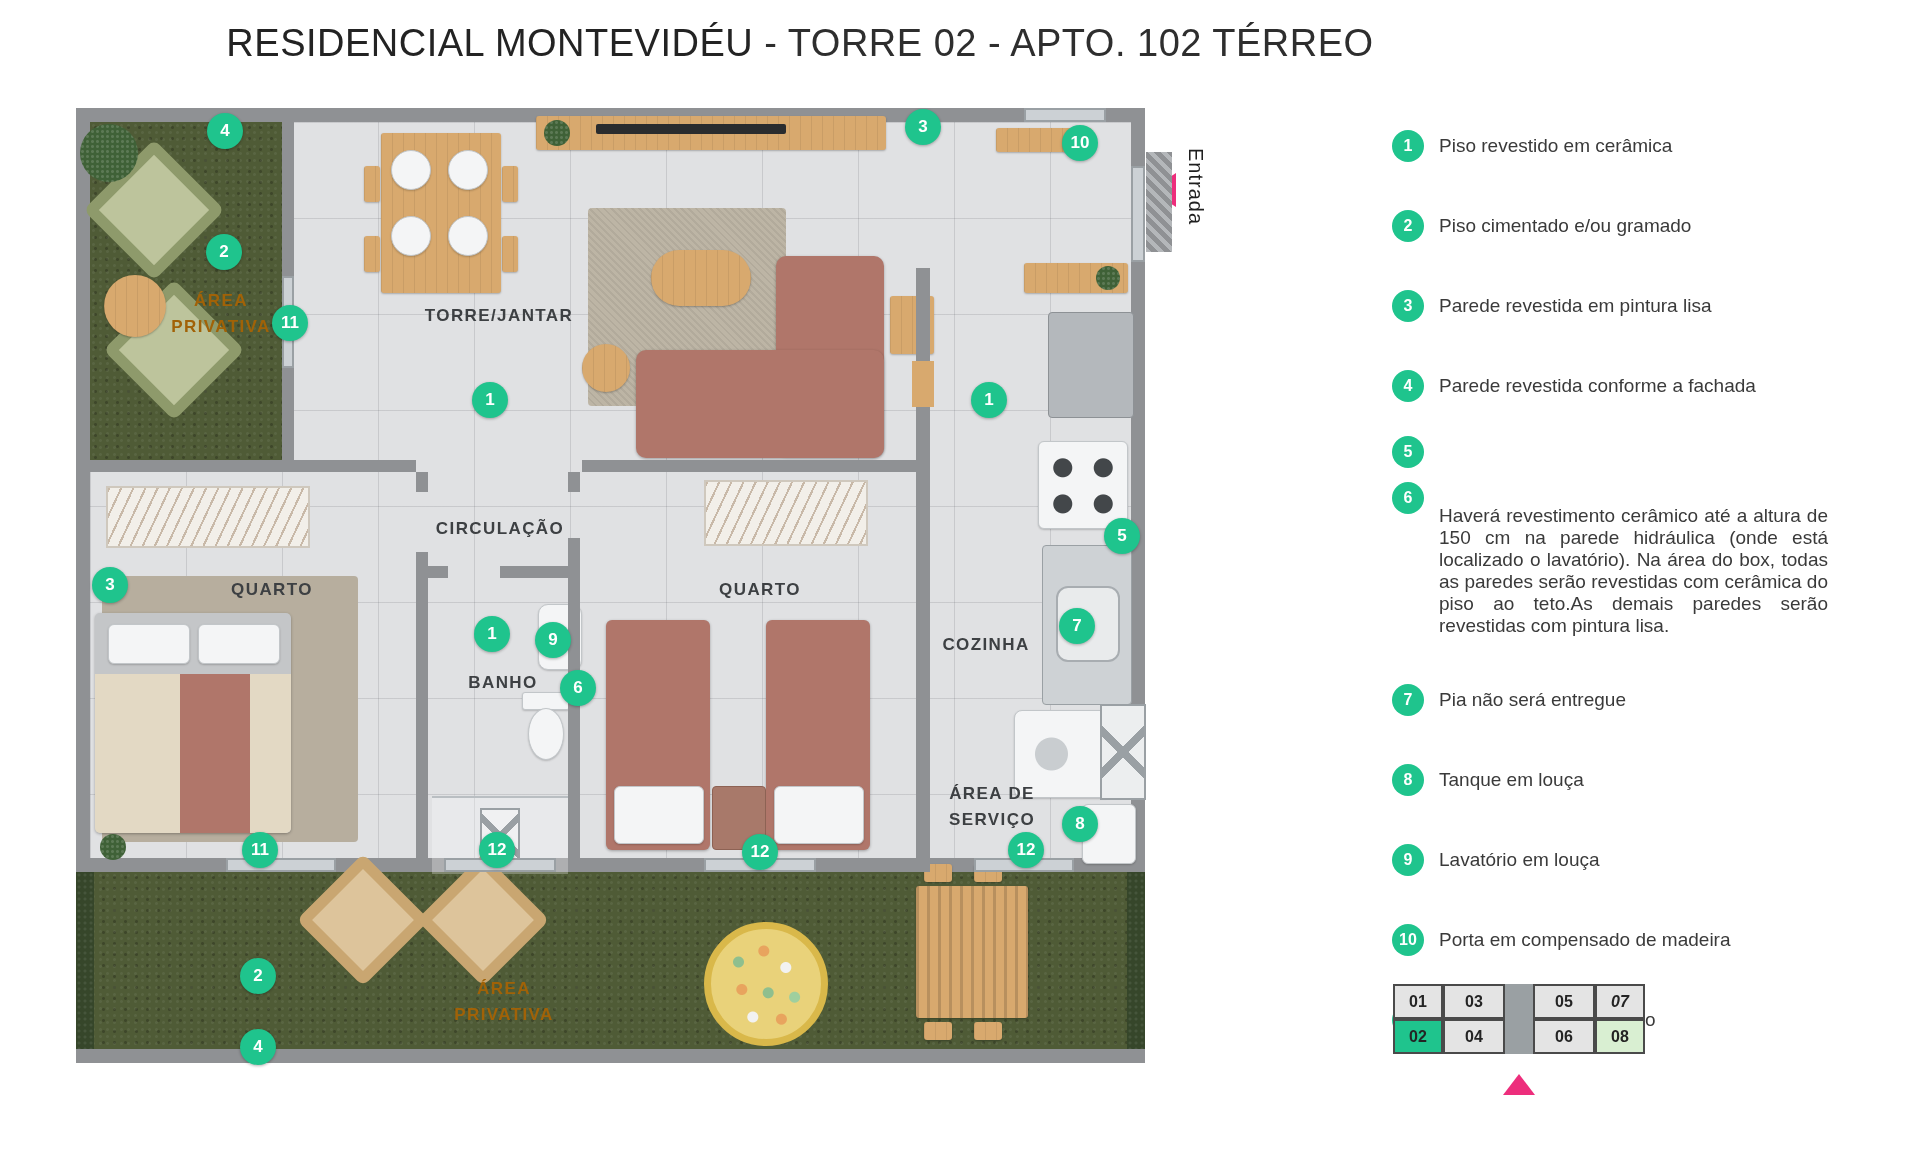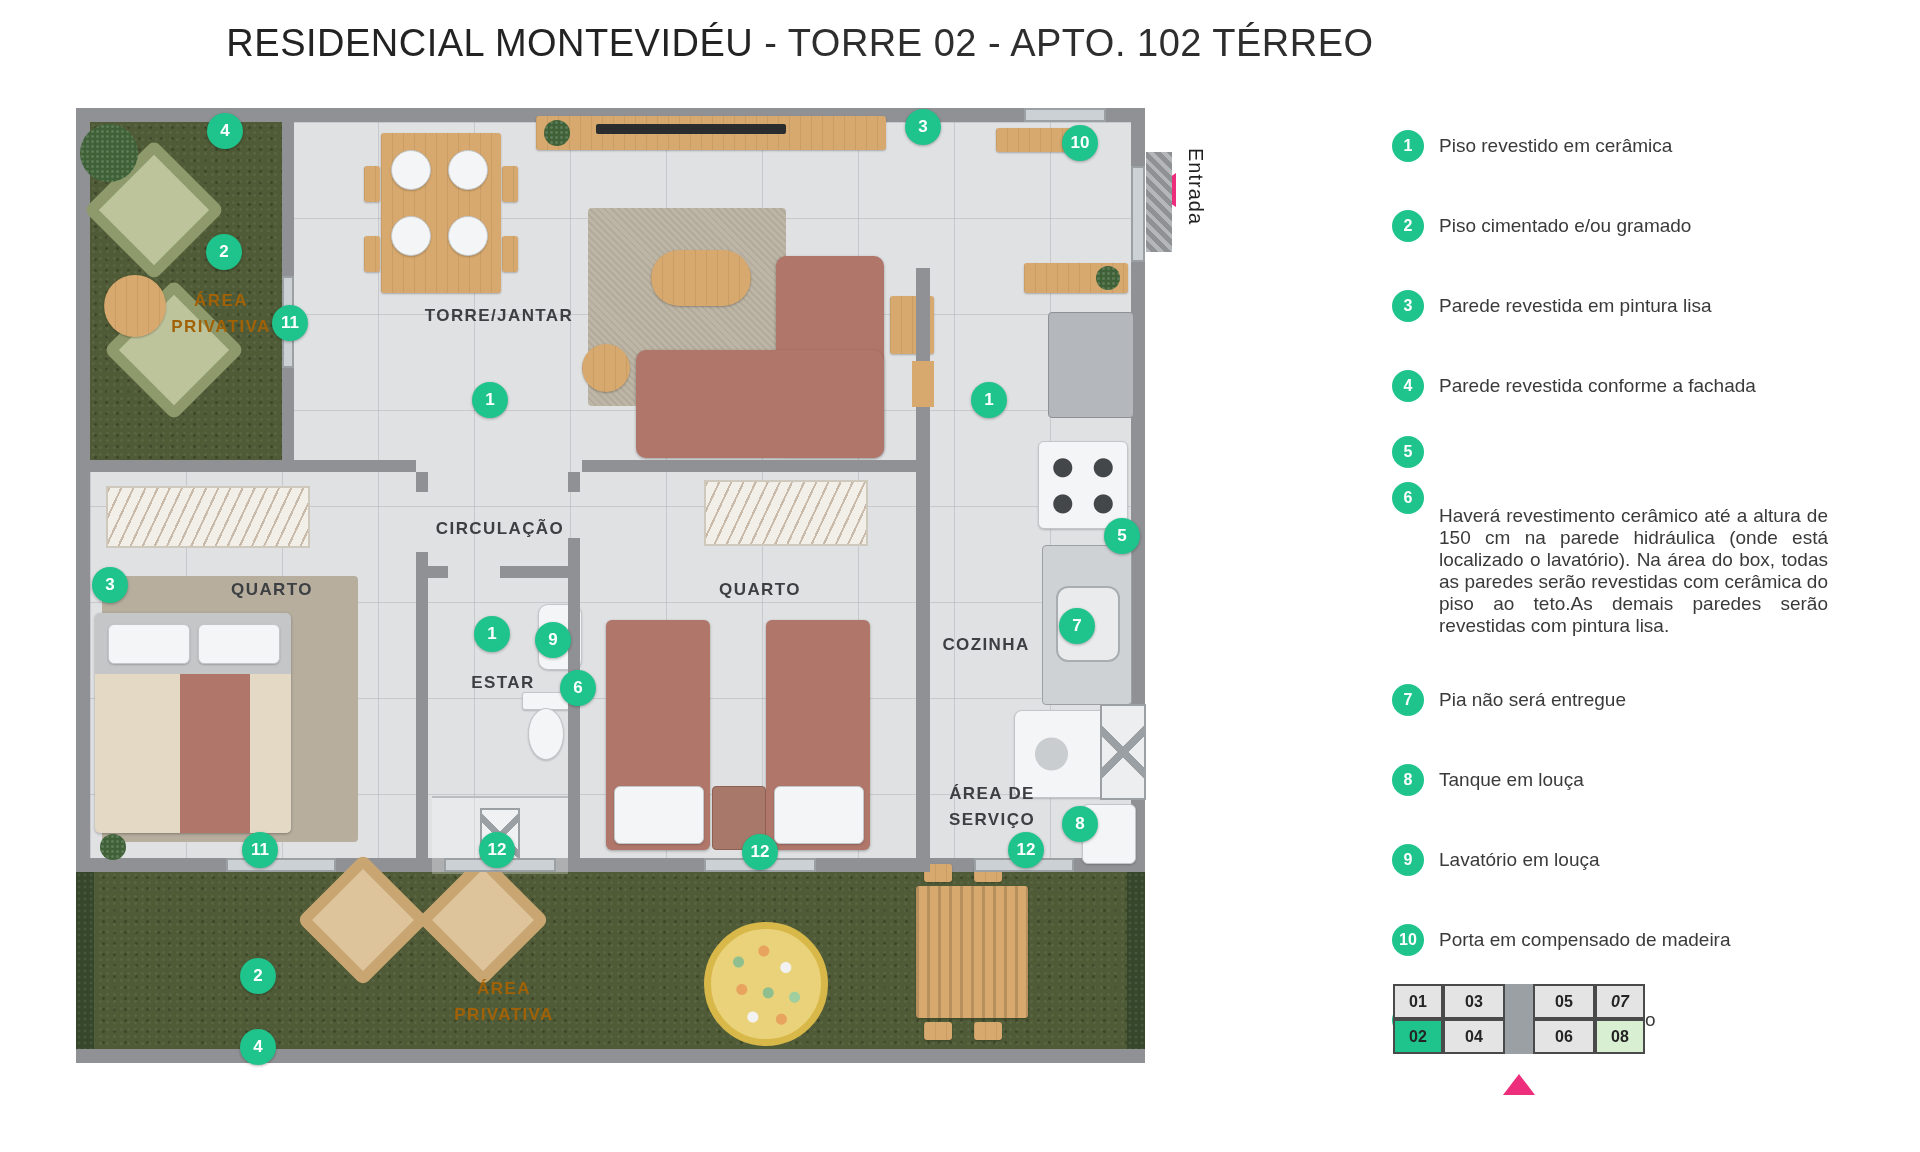--- a/index.html
+++ b/index.html
@@ -207,21 +207,21 @@
   <div class="furn wood" style="left:898px;top:756px;width:28px;height:18px;"></div>
   <div class="furn wood" style="left:848px;top:914px;width:28px;height:18px;"></div>
   <div class="furn wood" style="left:898px;top:914px;width:28px;height:18px;"></div>
 
   <div class="rlabel light" style="left:145px;top:205px;">ÁREA
 PRIVATIVA</div>
   <div class="rlabel" style="left:423px;top:208px;">TORRE/JANTAR</div>
   <div class="rlabel" style="left:424px;top:421px;">CIRCULAÇÃO</div>
   <div class="rlabel" style="left:196px;top:482px;">QUARTO</div>
   <div class="rlabel" style="left:684px;top:482px;">QUARTO</div>
-  <div class="rlabel" style="left:427px;top:575px;">ESTAR</div>
+  <div class="rlabel" style="left:427px;top:575px;">BANHO</div>
   <div class="rlabel" style="left:910px;top:518px;margin-top:19px;">COZINHA</div>
   <div class="rlabel" style="left:916px;top:698px;">ÁREA DE
 SERVIÇO</div>
   <div class="rlabel light" style="left:428px;top:893px;">ÁREA
 PRIVATIVA</div>
 
   <div class="mk" style="left:131px;top:5px;">4</div>
   <div class="mk" style="left:829px;top:1px;">3</div>
   <div class="mk" style="left:986px;top:17px;">10</div>
   <div class="mk" style="left:130px;top:126px;">2</div>

